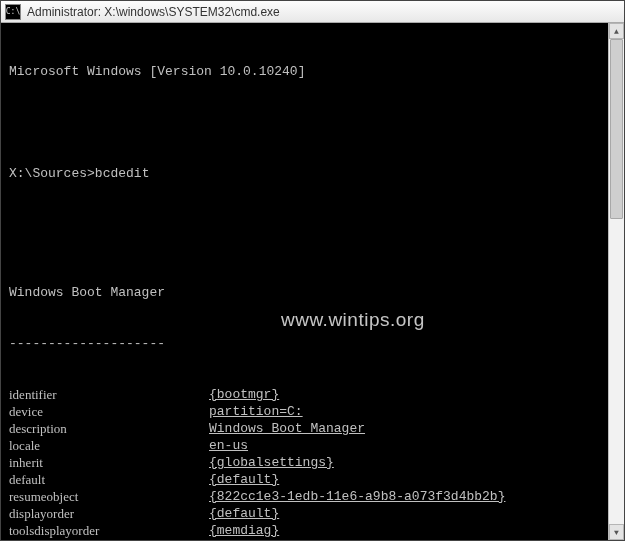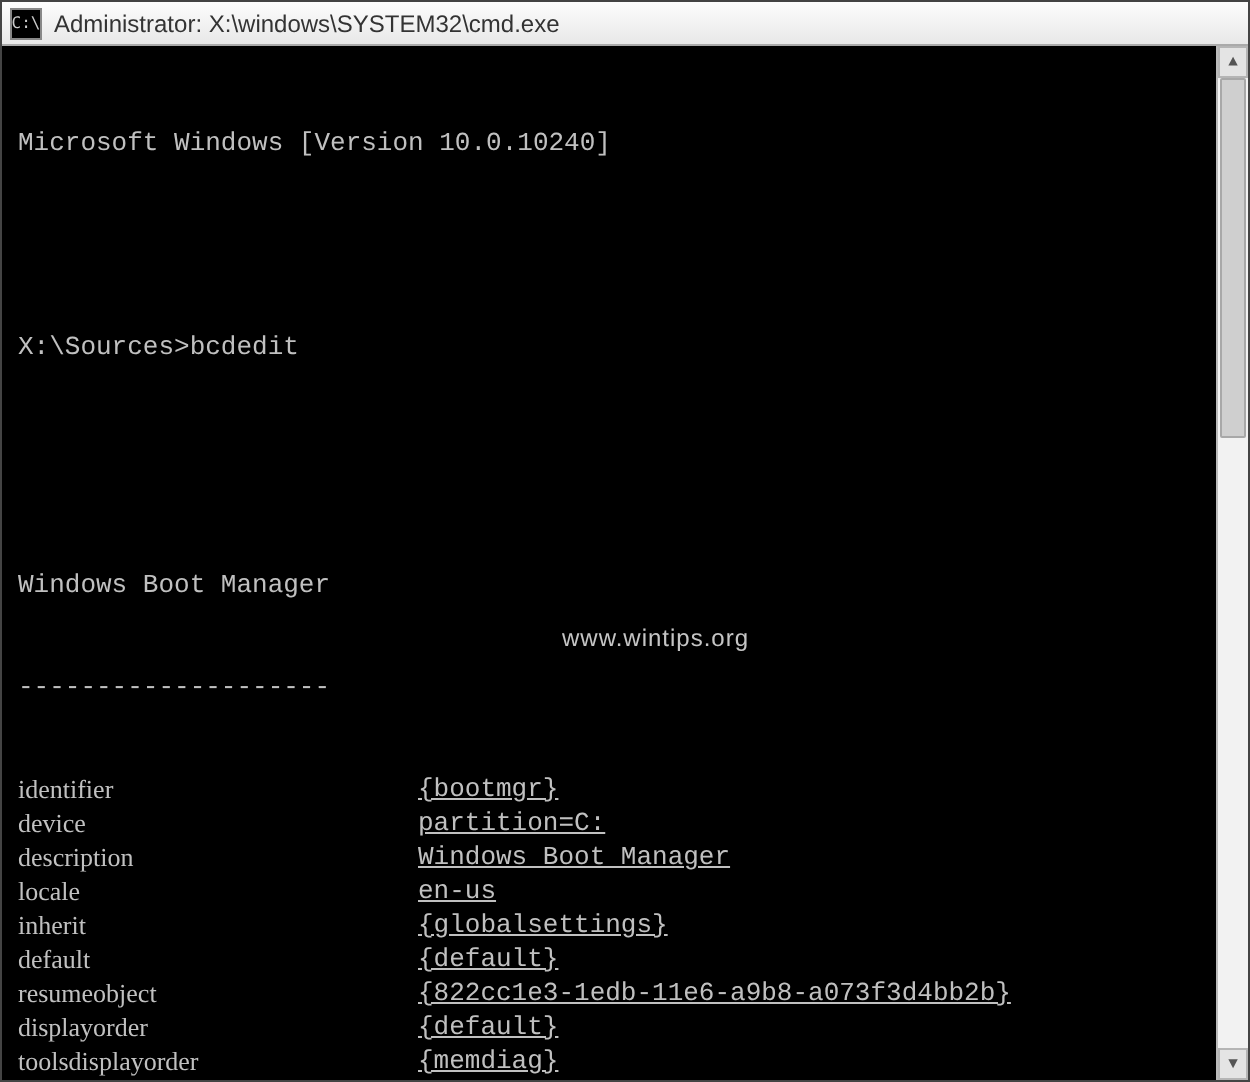--- a/index.html
+++ b/index.html
@@ -102,21 +102,21 @@
     background: #cfcfcf;
     border: 1px solid #a8a8a8;
     border-radius: 1px;
   }
   .watermark {
     position: absolute;
     top: 288px;
     left: 280px;
     color: #e8e8e8;
     font-family: Arial, sans-serif;
-    font-size: 12px;
+    font-size: 19px;
     letter-spacing: 0.5px;
     opacity: 0.85;
     pointer-events: none;
   }
 </style>
 </head>
 <body>
 
 <div class="window">
 

